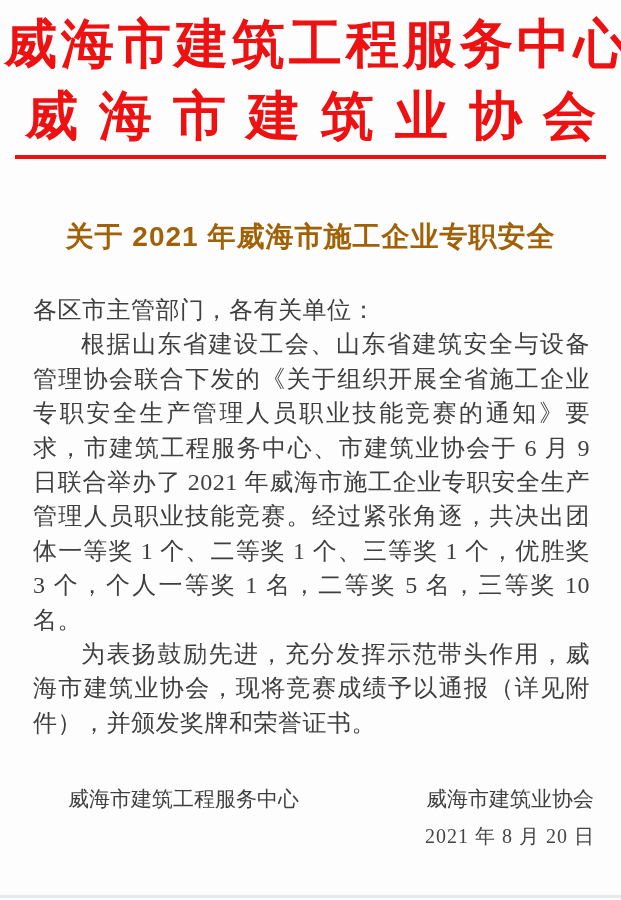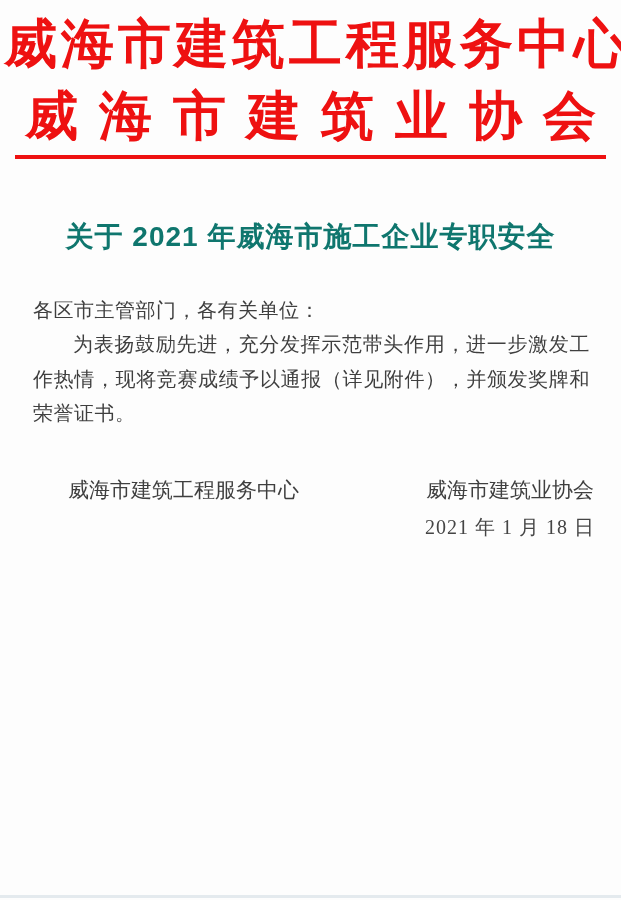--- a/index.html
+++ b/index.html
@@ -42,29 +42,29 @@
     background: var(--accent);
   }
   
   .title {
     margin-top: 58px;
     text-align: center;
     font-family: "Liberation Sans", sans-serif;
     font-weight: 700;
     font-size: 28px;
     line-height: 40px;
-    color: #0f766e;
+    color: #a16207;
     letter-spacing: 1px;
   }
   .title .tl { display: block; }
   
   .bodytext {
     margin-top: 36px;
     padding: 0 31px 0 33px;
-    font-size: 20px;
+    font-size: 24px;
     line-height: 34.4px;
     color: #3f3f3f;
     text-align: justify;
     letter-spacing: 0.5px;
   }
   .bodytext p.para { text-indent: 2em; }
   
   .sig {
     margin-top: 44px;
     padding: 0 26px 0 68px;
@@ -100,26 +100,27 @@
     <div class="org2">威海市建筑业协会</div>
     <div class="rule"></div>
   </header>
 
   <h1 class="title">
     <span class="tl">关于 2021 年威海市施工企业专职安全</span>
   </h1>
 
   <main class="bodytext">
     <p class="salutation">各区市主管部门，各有关单位：</p>
-    <p class="para">为表扬鼓励先进，充分发挥示范带头作用，进一步激发工作热情，现将竞赛成绩予以通报（详见附件），并颁发奖牌和荣誉证书。</p>
+    <p class="para">根据山东省建设工会、山东省建筑安全与设备管理协会联合下发的《关于组织开展全省施工企业专职安全生产管理人员职业技能竞赛的通知》要求，市建筑工程服务中心、市建筑业协会于 6 月 9 日联合举办了 2021 年威海市施工企业专职安全生产管理人员职业技能竞赛。经过紧张角逐，共决出团体一等奖 1 个、二等奖 1 个、三等奖 1 个，优胜奖 3 个，个人一等奖 1 名，二等奖 5 名，三等奖 10 名。</p>
+    <p class="para">为表扬鼓励先进，充分发挥示范带头作用，威海市建筑业协会，现将竞赛成绩予以通报（详见附件），并颁发奖牌和荣誉证书。</p>
   </main>
 
   <footer class="sig">
     <div class="sig-left">威海市建筑工程服务中心</div>
     <div class="sig-right">
       <div>威海市建筑业协会</div>
-      <div class="date">2021 年 1 月 18 日</div>
+      <div class="date">2021 年 8 月 20 日</div>
     </div>
   </footer>
 
   <div class="bottom-edge"></div>
 
 </div>
 
 </body></html>

